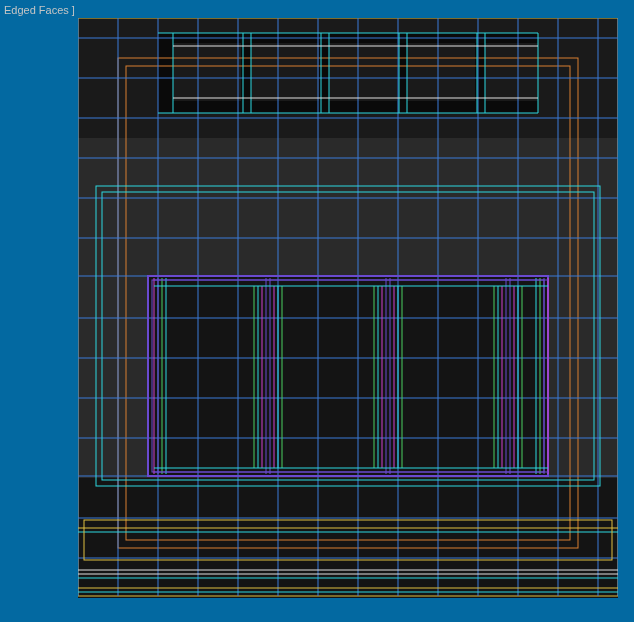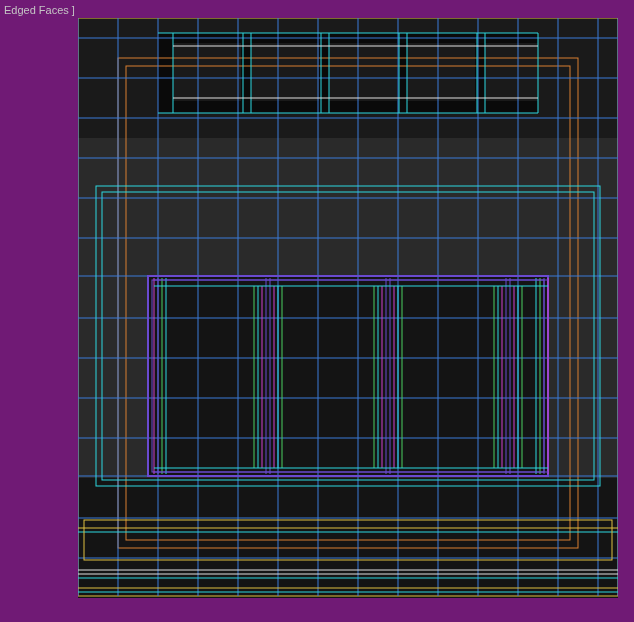--- a/index.html
+++ b/index.html
@@ -1,18 +1,18 @@
 <!DOCTYPE html>
 <html><head>
   <meta charset="utf-8">
   <style>
     * { margin: 0; padding: 0; box-sizing: border-box; }
     html, body { width: 634px; height: 622px; background: #3a3a3a; overflow: hidden; font-family: Arial, sans-serif; }
     .viewport-label { position: absolute; top: 2px; left: 0; color: #c5c5c5; font-size: 11px; padding: 2px 4px; z-index: 100; }
-    .viewport { position: absolute; top: 0; left: 0; width: 634px; height: 622px; background: #701a75; }
+    .viewport { position: absolute; top: 0; left: 0; width: 634px; height: 622px; background: #0369a1; }
     .scene-area { position: absolute; top: 18px; left: 78px; width: 540px; height: 580px; }
     line { stroke-width: 1; }
     .blue { stroke: #3a7bd8; }
     .cyan { stroke: #2dd8e0; }
     .yellow { stroke: #e0c040; }
     .orange { stroke: #d87f30; }
     .magenta { stroke: #d040d0; }
     .purple { stroke: #6a4ad0; }
     .green { stroke: #4ad060; }
     .white { stroke: #e0e0e0; }

